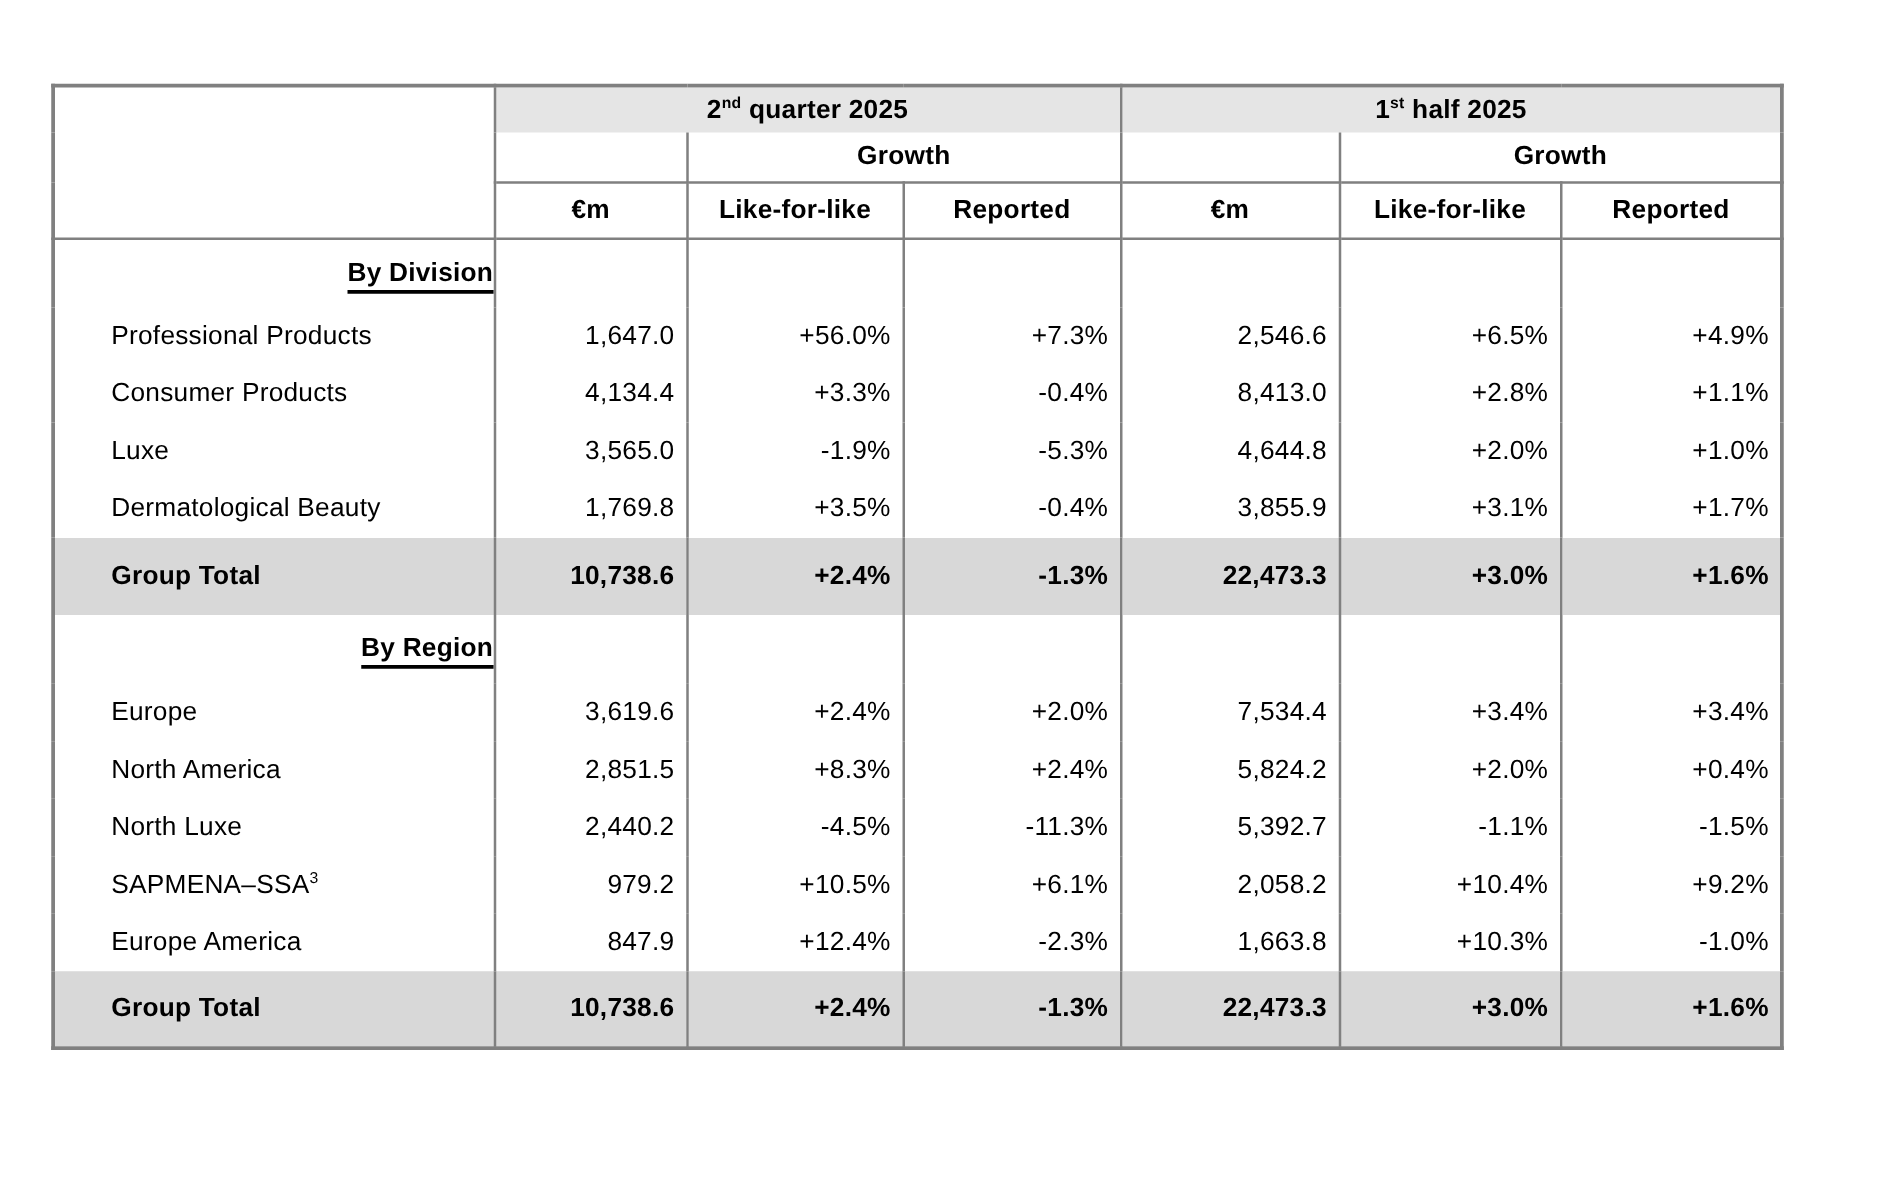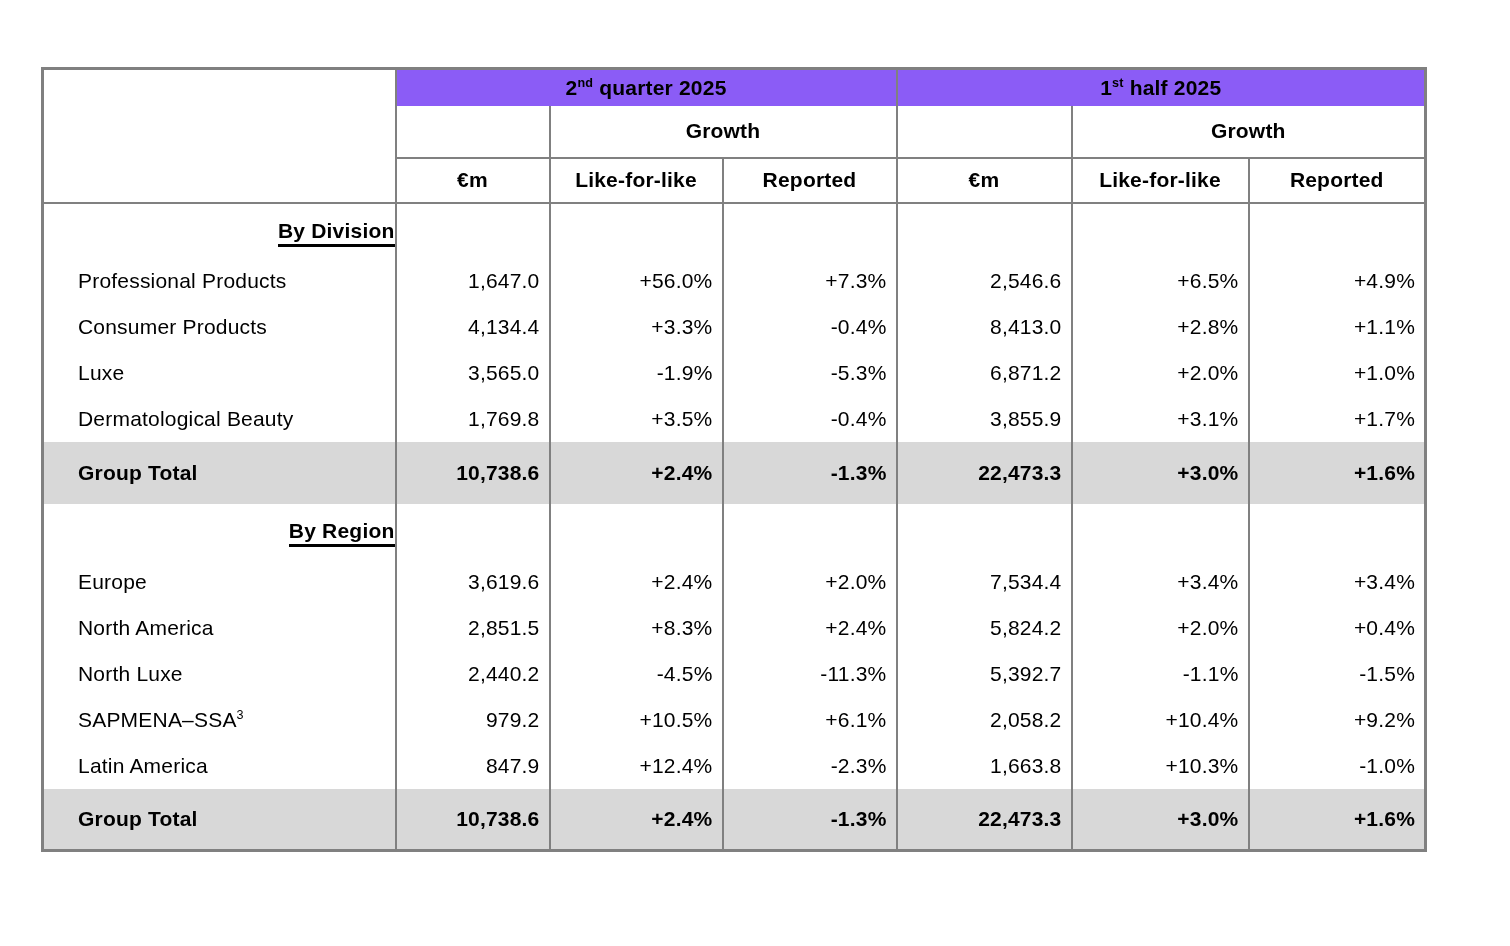--- a/index.html
+++ b/index.html
@@ -38,39 +38,39 @@
     border-right: 2px solid #808080;
     vertical-align: middle;
     overflow: hidden;
     letter-spacing: 0.2px;
   }
   th { font-weight: bold; }
 
   
   tr.r1 { height: 37px; }
   tr.r1 .band {
-    background: #8b5cf6;
+    background: #e5e5e5;
     text-align: center;
   }
-  tr.r2 { height: 52px; margin-top: 32px; }
+  tr.r2 { height: 40px; margin-top: 32px; }
   tr.r2 td, tr.r2 th { border-bottom: 2px solid #808080; }
   tr.r2 th { text-align: center; }
   tr.r3 { height: 45px; }
   tr.r3 th { border-bottom: 2px solid #808080; text-align: center; }
   .corner { border-bottom: 2px solid #808080; }
 
   
   tr.section { height: 55px; }
   tr.data    { height: 46px; }
   tr.total   { height: 62px; }
   tr.total td { background: #d8d8d8; font-weight: bold; }
 
   .label {
     text-align: left;
-    padding-left: 34px;
+    padding-left: 45px;
   }
   .sec-label {
     text-align: right;
     padding-left: 11px;
     font-weight: bold;
   }
   .sec-label .u {
     border-bottom: 3px solid #000;
     padding-bottom: 2px;
   }
@@ -145,21 +145,21 @@
         <td class="num">-0.4%</td>
         <td class="num">8,413.0</td>
         <td class="num">+2.8%</td>
         <td class="num">+1.1%</td>
       </tr>
       <tr class="data">
         <td class="label">Luxe</td>
         <td class="num">3,565.0</td>
         <td class="num">-1.9%</td>
         <td class="num">-5.3%</td>
-        <td class="num">6,871.2</td>
+        <td class="num">4,644.8</td>
         <td class="num">+2.0%</td>
         <td class="num">+1.0%</td>
       </tr>
       <tr class="data">
         <td class="label">Dermatological Beauty</td>
         <td class="num">1,769.8</td>
         <td class="num">+3.5%</td>
         <td class="num">-0.4%</td>
         <td class="num">3,855.9</td>
         <td class="num">+3.1%</td>
@@ -213,21 +213,21 @@
       <tr class="data">
         <td class="label"><span>SAPMENA–SSA</span><sup>3</sup></td>
         <td class="num">979.2</td>
         <td class="num">+10.5%</td>
         <td class="num">+6.1%</td>
         <td class="num">2,058.2</td>
         <td class="num">+10.4%</td>
         <td class="num">+9.2%</td>
       </tr>
       <tr class="data">
-        <td class="label">Latin America</td>
+        <td class="label">Europe America</td>
         <td class="num">847.9</td>
         <td class="num">+12.4%</td>
         <td class="num">-2.3%</td>
         <td class="num">1,663.8</td>
         <td class="num">+10.3%</td>
         <td class="num">-1.0%</td>
       </tr>
       <tr class="total">
         <td class="label">Group Total</td>
         <td class="num">10,738.6</td>

